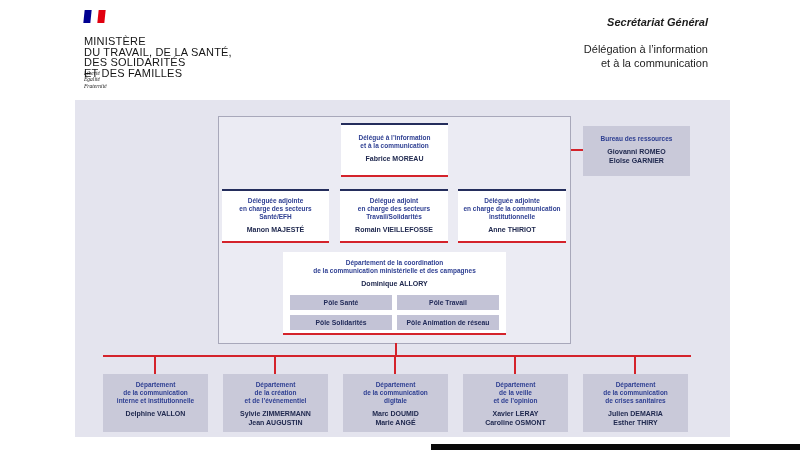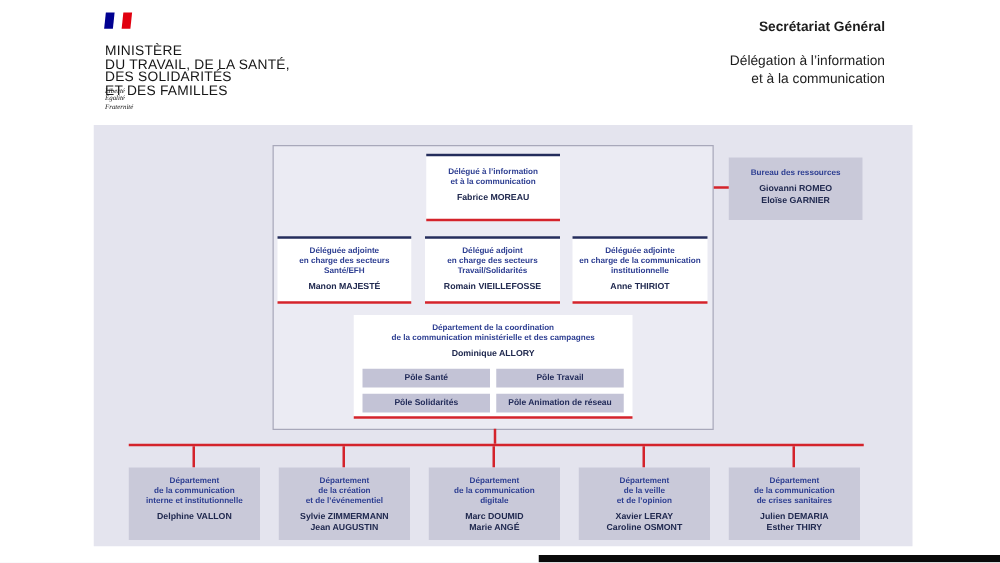--- a/index.html
+++ b/index.html
@@ -10,21 +10,21 @@
   
   .flag{position:absolute;left:84px;top:10px;width:23px;height:14px;display:flex;}
   .flag .f-blue{width:7px;height:13px;background:#000091;transform:skewX(-6deg);}
   .flag .f-white{width:7px;height:13px;background:#ffffff;}
   .flag .f-red{width:7px;height:13px;background:#e1000f;transform:skewX(-6deg);}
   .ministry{position:absolute;left:84px;top:36px;font-size:11px;line-height:10.5px;
             font-weight:normal;color:#161616;letter-spacing:.2px;}
   .motto{position:absolute;left:84px;top:70px;font-family:"Liberation Serif","DejaVu Serif",serif;
          font-style:italic;font-size:5.5px;line-height:6.3px;color:#161616;}
   .hdr-right{position:absolute;right:92px;top:16px;text-align:right;color:#1d1d1d;}
-  .secretariat{font-size:11px;font-weight:bold;margin-bottom:14px;}
+  .secretariat{font-size:11px;font-weight:bold;margin-bottom:14px;font-style:italic;}
   .delegation{font-size:11px;font-weight:normal;line-height:14px;}
 
   
   .panel{position:absolute;left:75px;top:100px;width:655px;height:337px;background:#e4e4ee;}
   .inner-panel{position:absolute;left:218px;top:116px;width:353px;height:228px;
                background:#ebebf3;border:1px solid #a8a8ba;box-sizing:border-box;}
 
   
   .wbox{position:absolute;background:#ffffff;border-top:2px solid #242d5c;
         border-bottom:2px solid #d4232b;box-sizing:border-box;text-align:center;}

